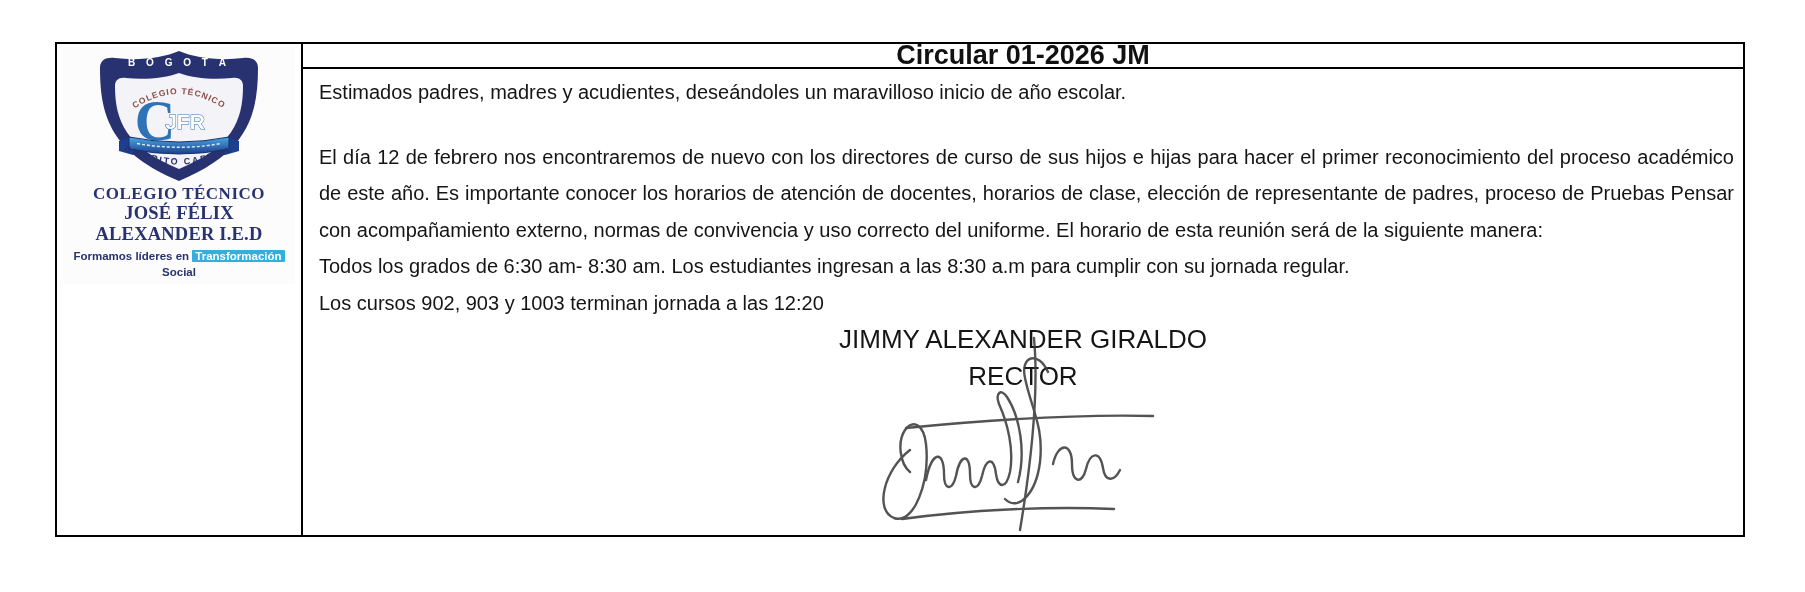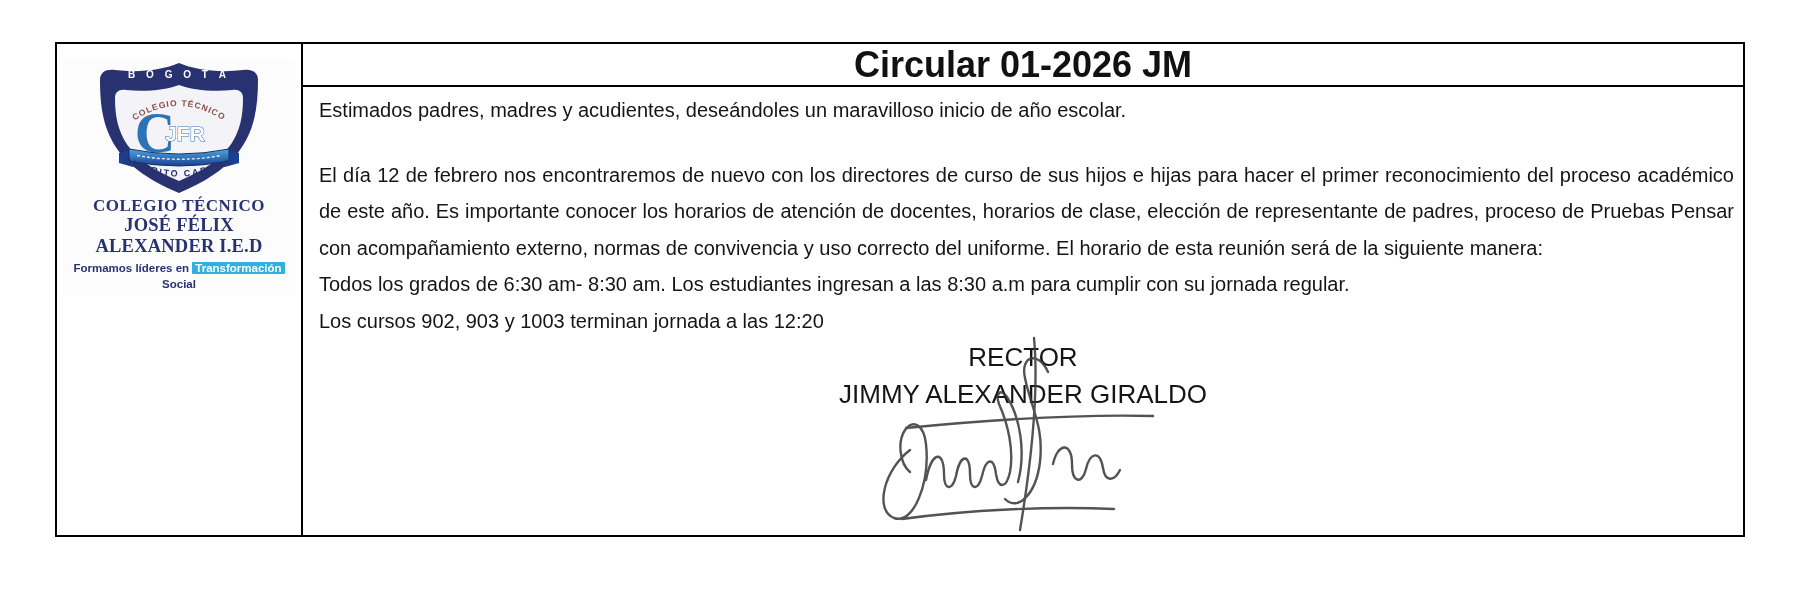--- a/index.html
+++ b/index.html
@@ -12,39 +12,39 @@
   *{margin:0;padding:0;box-sizing:border-box;}
   html,body{width:1805px;height:592px;background:#ffffff;overflow:hidden;
     font-family:"Liberation Sans", sans-serif;color:#1a1a1a;}
   .doc-table{
     position:absolute;left:55px;top:42px;width:1690px;height:495px;
     border:2px solid var(--border);display:flex;background:#fff;
   }
   .left-cell{
     width:246px;border-right:2px solid var(--border);
     display:flex;flex-direction:column;align-items:center;
-    padding-top:15px;background:#fff;
+    padding-top:3px;background:#fff;
   }
   .logo-box{width:232px;background:#fcfcfd;text-align:center;padding:2px 0 4px 0;}
   .logo-shield{display:block;margin:0 auto;}
   .school-name-1{
     font-family:"Liberation Serif", serif;font-weight:bold;color:var(--navy);
     font-size:17px;letter-spacing:.5px;line-height:19px;margin-top:1px;
   }
   .school-name-2{
     font-family:"Liberation Serif", serif;font-weight:bold;color:var(--navy);
     font-size:18.5px;letter-spacing:.2px;line-height:21px;
   }
   .motto{font-size:11.5px;font-weight:bold;color:var(--navy);line-height:16px;margin-top:3px;}
   .motto .hl{background:var(--cyan-highlight);color:#ffffff;padding:0 3px;border-radius:1px;}
   .right-cell{flex:1;display:flex;flex-direction:column;position:relative;}
   .title-row{
-    height:43px;border-bottom:2px solid var(--border);
+    height:25px;border-bottom:2px solid var(--border);
     display:flex;align-items:center;justify-content:center;
-    font-weight:bold;font-size:36px;color:#111;
+    font-weight:bold;font-size:27px;color:#111;
   }
   .body-text{padding:5px 9px 0 16px;font-size:20px;line-height:36.5px;color:#151515;}
   .body-text p{margin:0;}
   .body-text p.justify{text-align:justify;margin-top:28px;}
   .sign-block{text-align:center;font-size:26px;line-height:36.5px;color:#151515;}
   .sig-wrap{position:absolute;left:545px;top:288px;width:330px;height:205px;pointer-events:none;}
   .sig-wrap svg{width:100%;height:100%;}
 </style>
 </head>
 <body>
@@ -100,22 +100,22 @@
     <div class="title-row">Circular 01-2026 JM</div>
 
     <div class="body-text">
       <p>Estimados padres, madres y acudientes, deseándoles un maravilloso inicio de año escolar.</p>
       <p class="justify">El día 12 de febrero nos encontraremos de nuevo con los directores de curso de sus hijos e hijas para hacer el primer reconocimiento del proceso académico de este año. Es importante conocer los horarios de atención de docentes, horarios de clase, elección de representante de padres, proceso de Pruebas Pensar con acompañamiento externo, normas de convivencia y uso correcto del uniforme. El horario de esta reunión será de la siguiente manera:</p>
       <p>Todos los grados de 6:30 am- 8:30 am. Los estudiantes ingresan a las 8:30 a.m para cumplir con su jornada regular.</p>
       <p>Los cursos 902, 903 y 1003 terminan jornada a las 12:20</p>
     </div>
 
     <div class="sign-block">
+      <div>JIMMY ALEXANDER GIRALDO</div>
       <div>RECTOR</div>
-      <div>JIMMY ALEXANDER GIRALDO</div>
     </div>
 
     <div class="sig-wrap">
       <svg viewBox="0 0 330 205" xmlns="http://www.w3.org/2000/svg">
         <g fill="none" stroke="#3c3c3c" stroke-width="2.4" stroke-linecap="round" opacity="0.88">
           <path d="M62,118 C36,138 26,178 46,186 C66,193 82,150 78,112 C76,94 66,86 57,98 C49,110 52,132 62,140"></path>
           <path d="M78,148 C84,118 96,118 96,142 C96,158 104,160 108,144 C112,122 122,120 122,142 C122,158 130,160 134,144 C138,126 146,124 148,142 C150,156 158,158 162,140 C166,118 160,92 151,72 C147,61 153,56 159,65 C172,85 178,120 170,150"></path>
           <path d="M200,40 C190,18 172,24 177,46 C183,76 196,94 192,130 C188,162 170,180 157,167"></path>
           <path d="M205,132 C210,110 224,110 224,132 C224,151 234,153 238,137 C242,120 252,118 255,136 C257,150 266,150 272,138"></path>
           <path d="M58,96 C140,88 230,82 305,84"></path>

